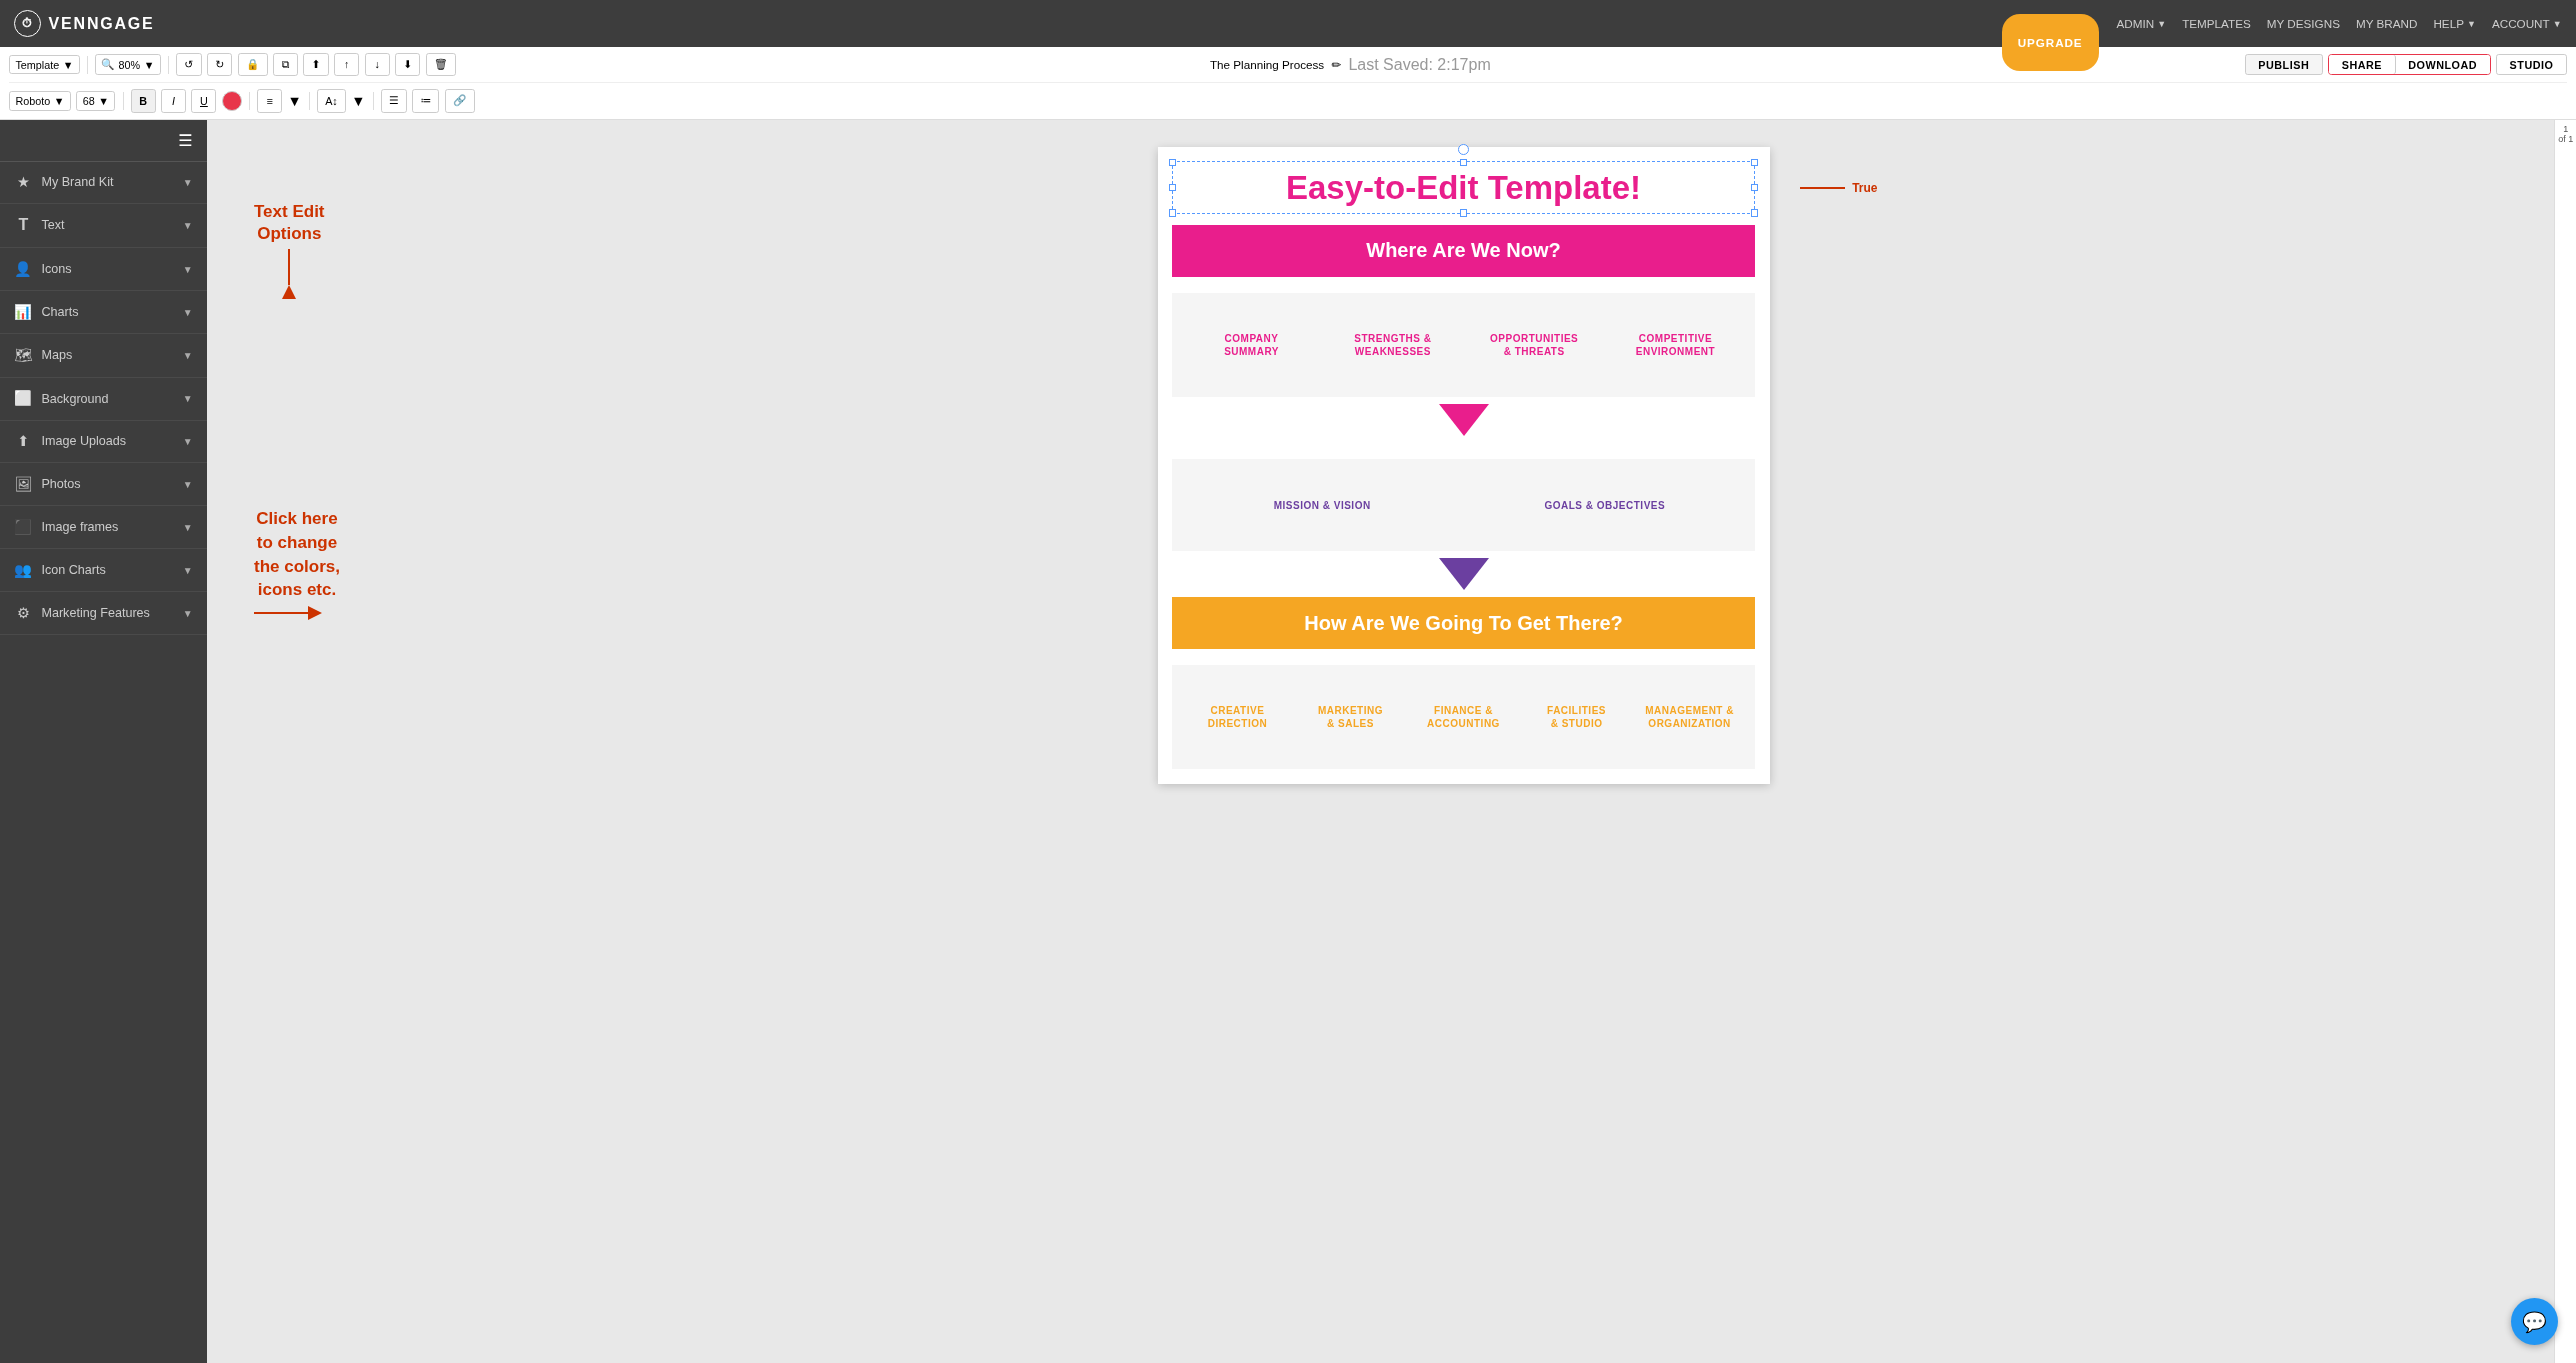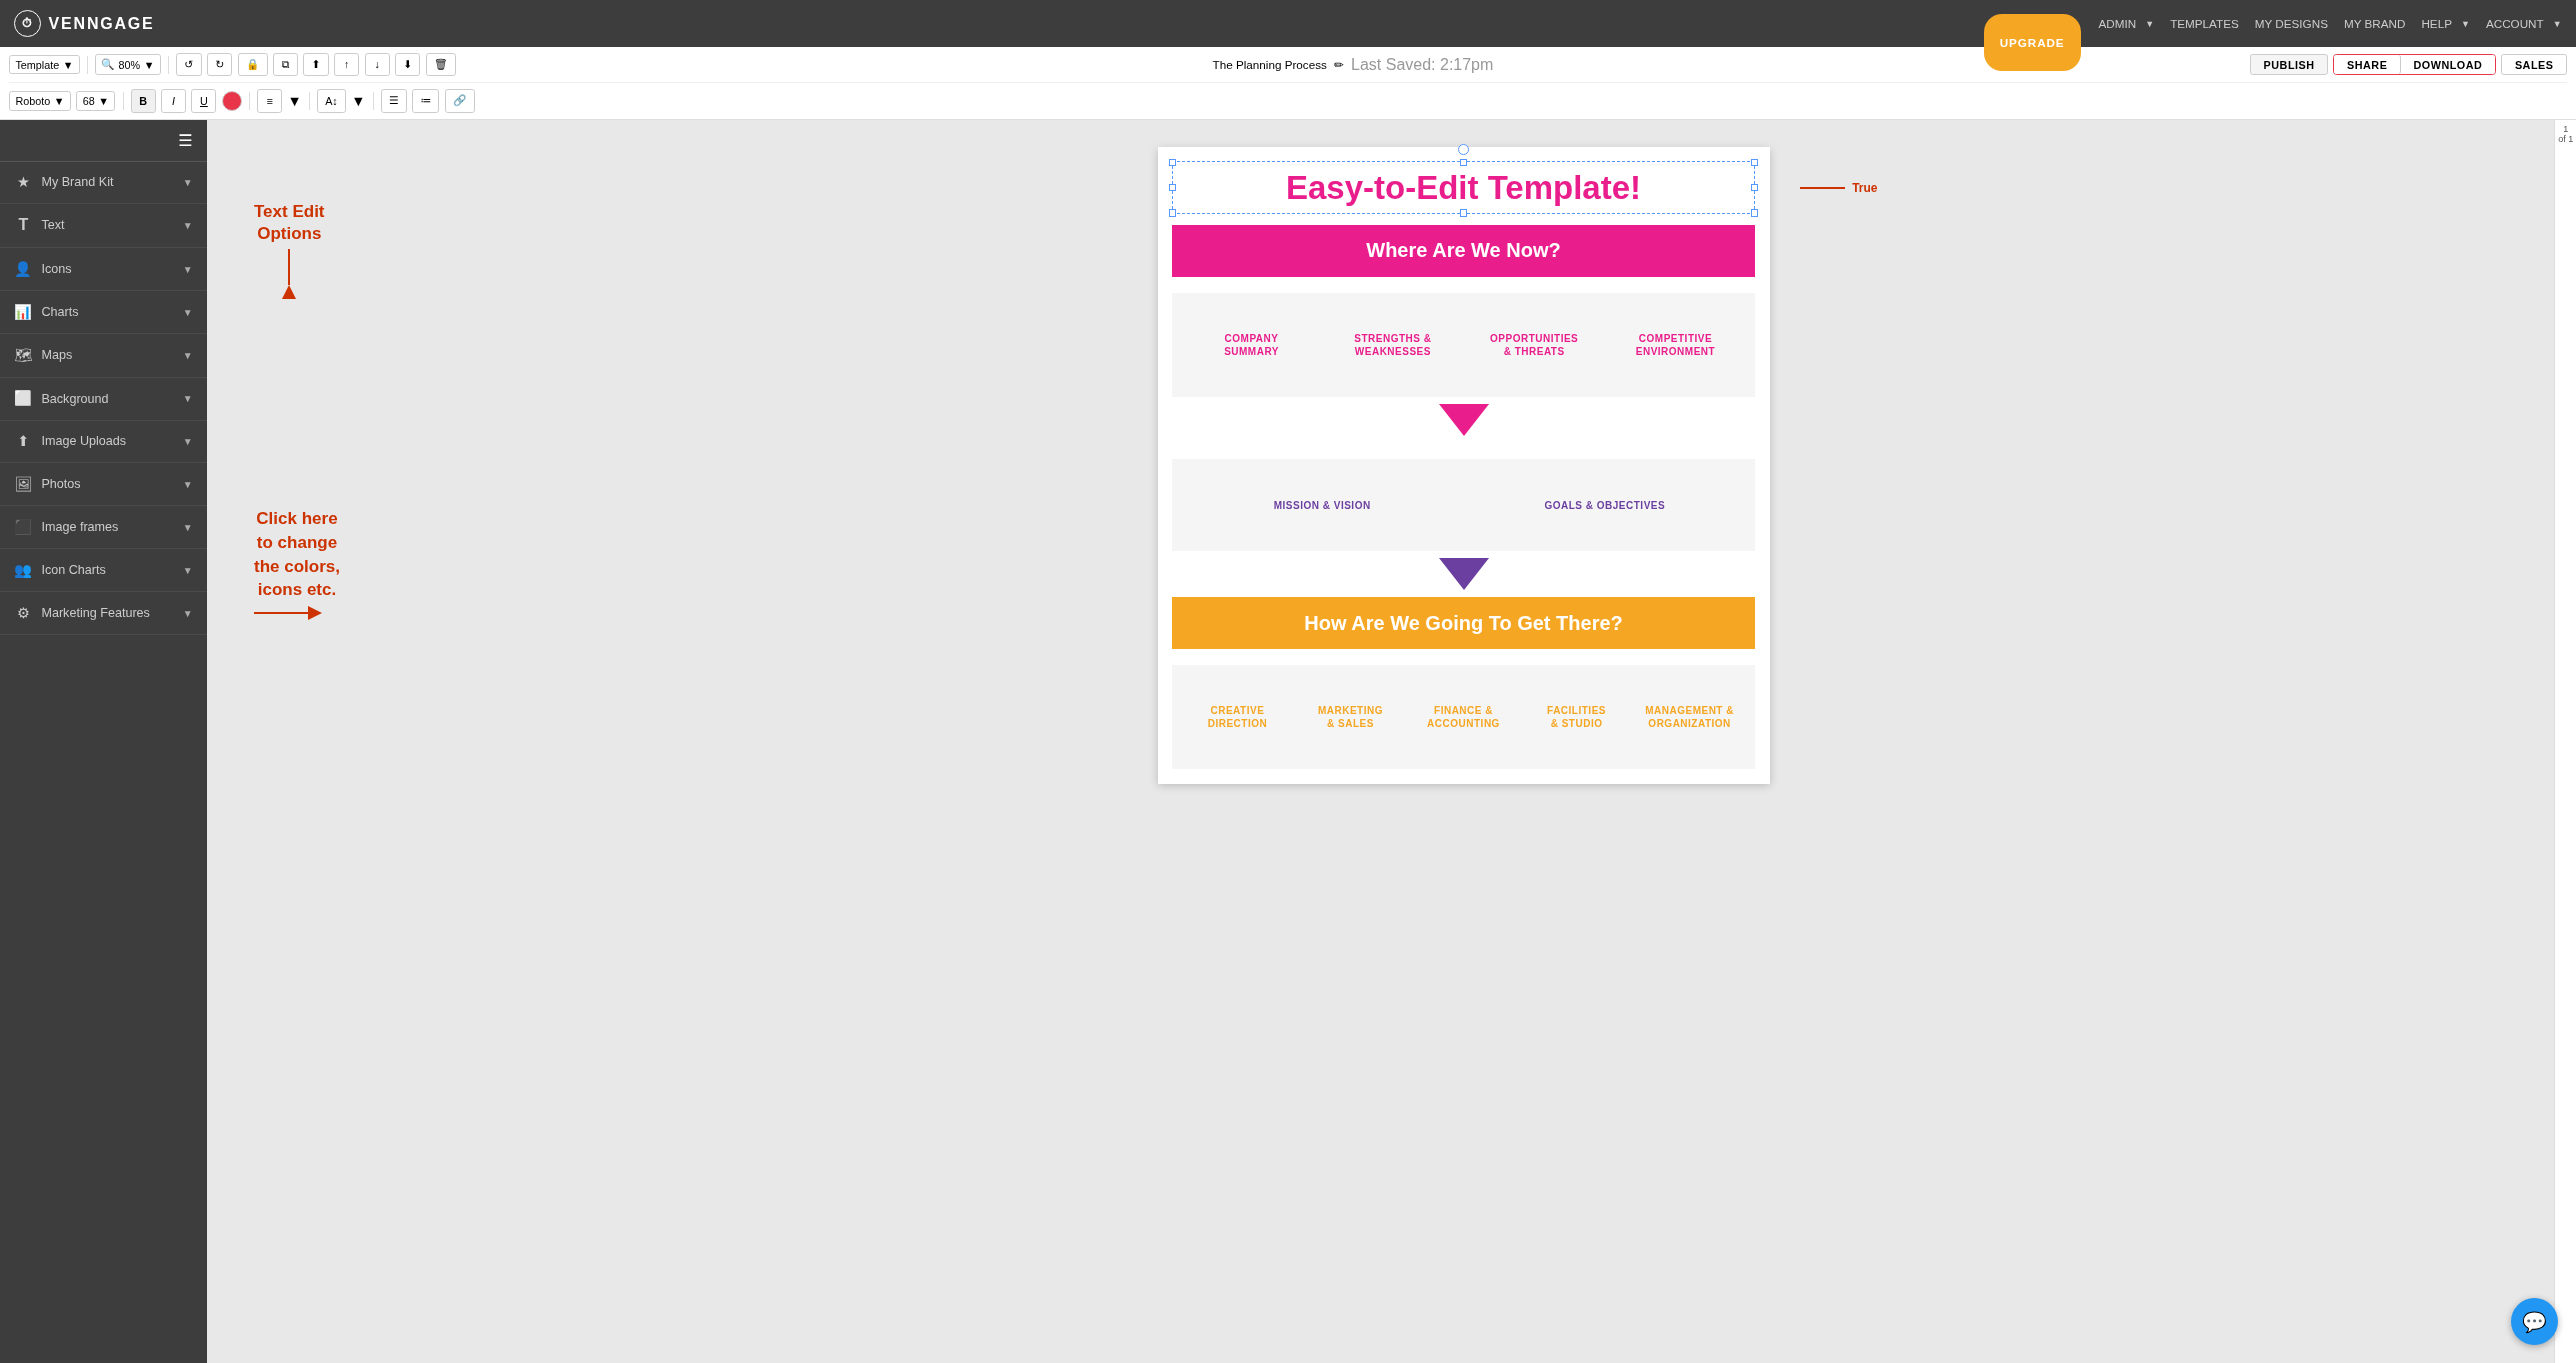--- a/index.html
+++ b/index.html
@@ -54,21 +54,21 @@
       display: flex;
       align-items: center;
       gap: 16px;
     }
     .nav-item {
       color: #ccc;
       font-size: 11.7px;
       cursor: pointer;
       display: flex;
       align-items: center;
-      gap: 9px;
+      gap: 3px;
       white-space: nowrap;
     }
     .nav-item .arrow { font-size: 9px; }
 
     
     .toolbar {
       background: #fff;
       border-bottom: 0.9px solid #ddd;
       padding: 0 9px;
       display: flex;
@@ -416,21 +416,21 @@
     <div class="doc-title-area">
       <span class="doc-title">The Planning Process</span>
       <span>✏</span>
       <span class="doc-saved">Last Saved: 2:17pm</span>
     </div>
     <button class="action-btn publish">PUBLISH</button>
     <div class="action-group">
       <button class="action-btn">SHARE</button>
       <button class="action-btn">DOWNLOAD</button>
     </div>
-    <button class="action-btn">SALES</button>
+    <button class="action-btn">STUDIO</button>
   </div>
   <div class="toolbar-row">
     <div class="toolbar-select">
       <span>Roboto</span>
       <span>▼</span>
     </div>
     <div class="toolbar-select">
       <span>68</span>
       <span>▼</span>
     </div>

